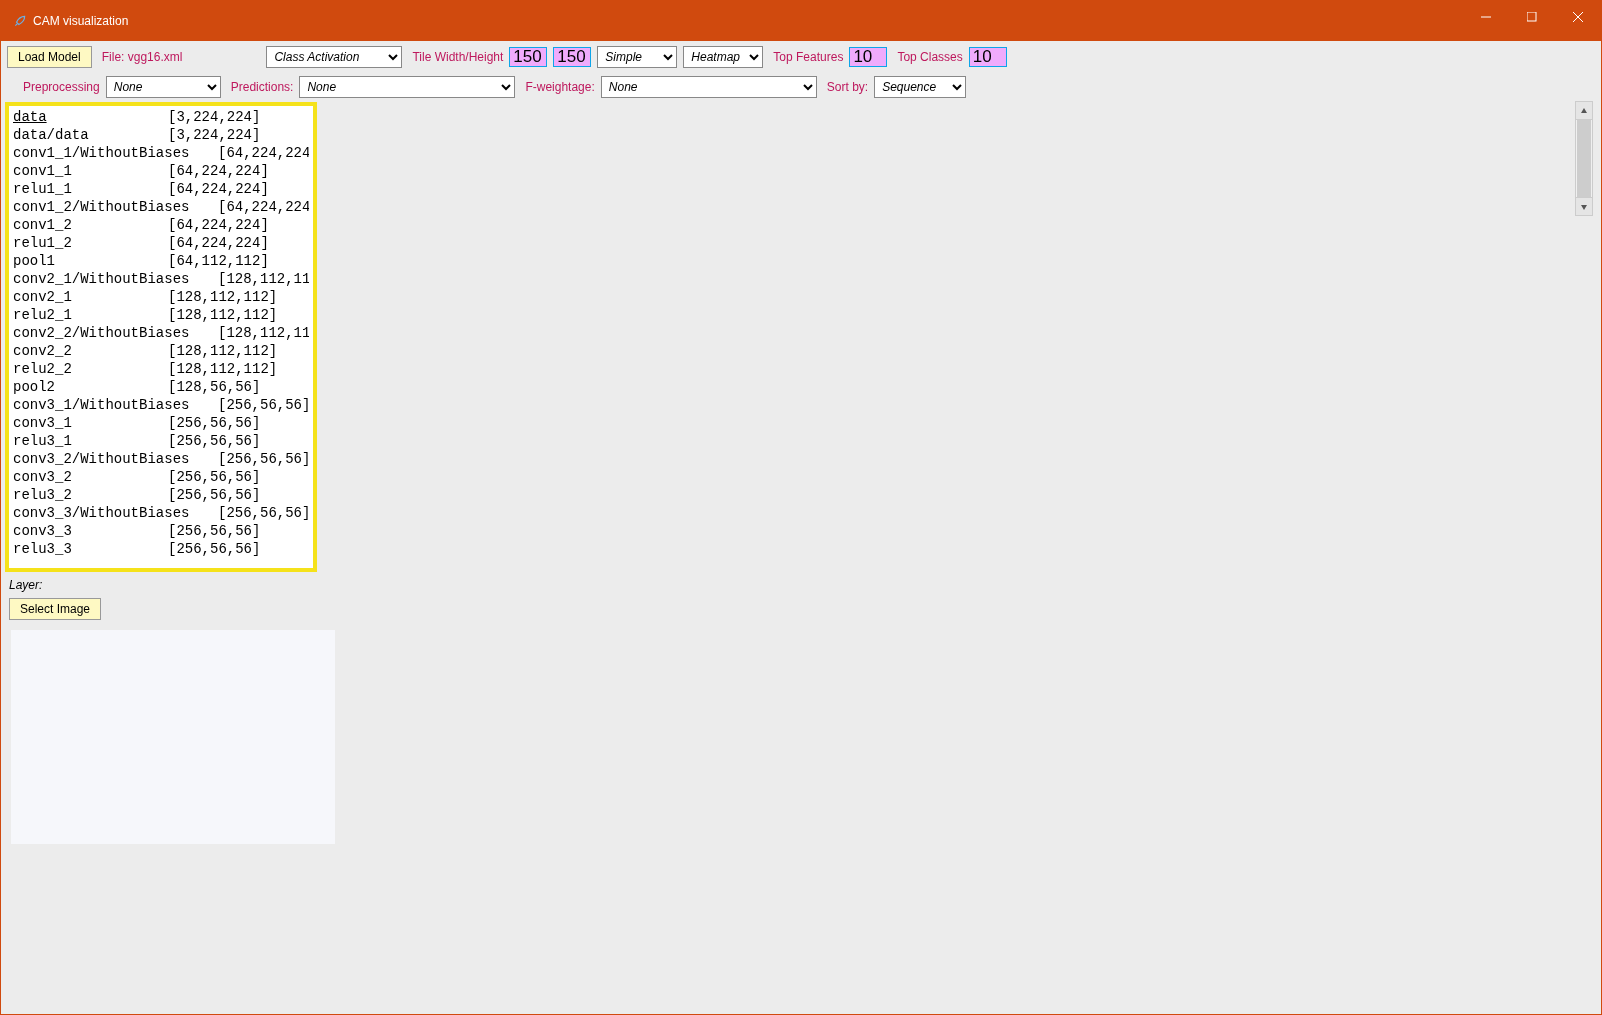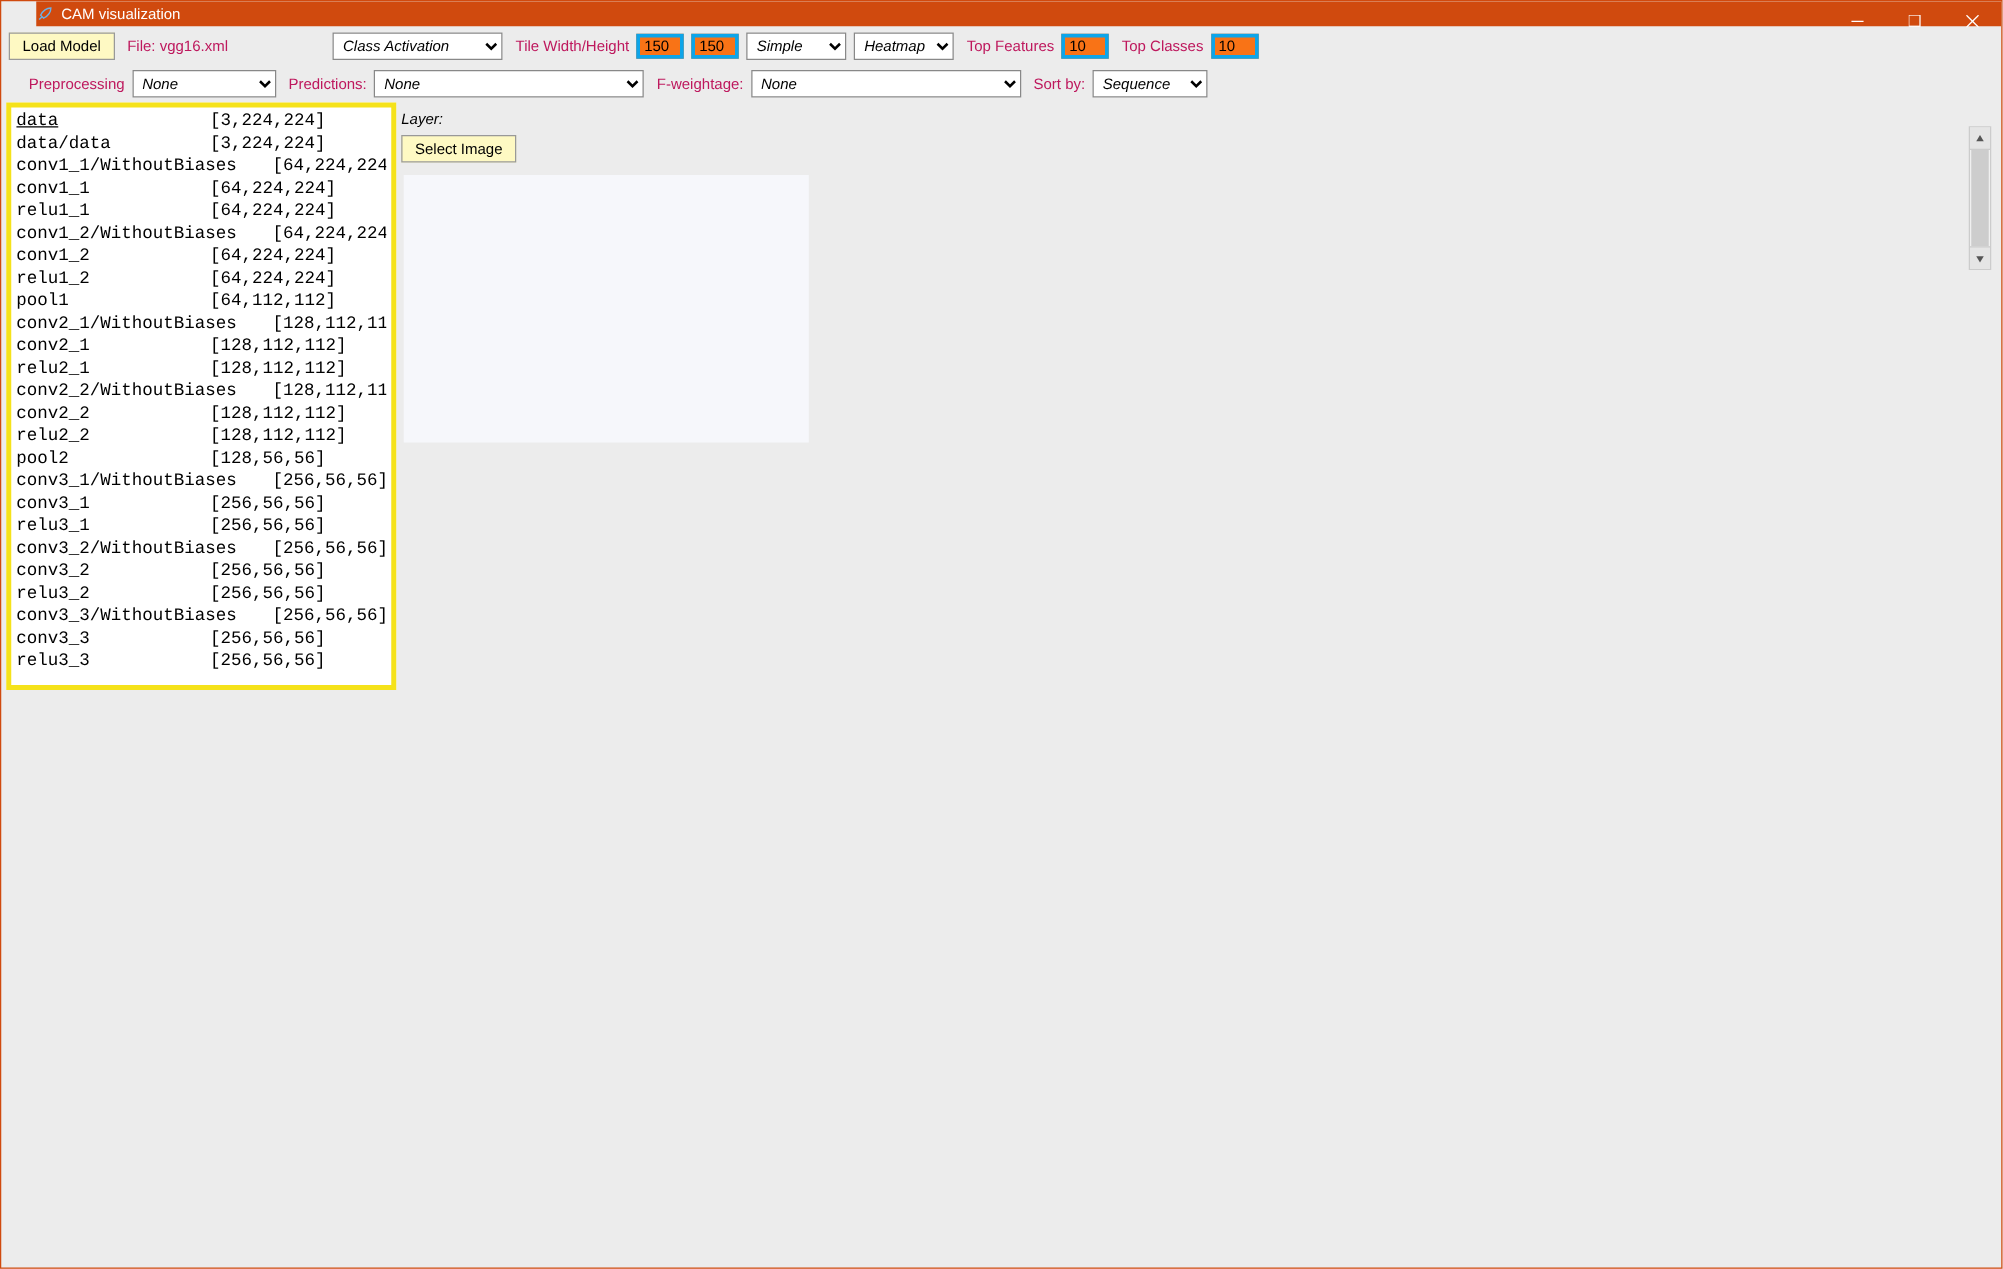--- a/index.html
+++ b/index.html
@@ -11,26 +11,25 @@
     background: #ececec;
     border: 1px solid #d04a0e;
     width: 1602px;
     height: 1015px;
     overflow: hidden;
     position: relative;
   }
   .titlebar {
     background: #d04a0e;
     color: #fff;
-    height: 20px;
-    display: flex;
-    align-items: center;
-    padding-left: 0;
+    height: 40px;
+    display: flex;
+    align-items: center;
+    padding-left: 12px;
     position: relative;
-    margin-left: 28px;
   }
   .titlebar .feather {
     width: 14px;
     height: 14px;
     margin-right: 6px;
     display: inline-block;
   }
   .titlebar-title {
     font-size: 12px;
   }
@@ -74,23 +73,23 @@
   .combo {
     background: #fff;
     border: 1px solid #888;
     font-size: 12px;
     font-family: inherit;
     height: 22px;
     padding: 1px 3px;
     font-style: italic;
   }
   .txtin {
-    background: #f97316;
-    border: 3px solid #0ea5e9;
-    font-size: 12px;
+    background: #f0abfc;
+    border: 1px solid #0ea5e9;
+    font-size: 17px;
     font-family: inherit;
     height: 20px;
     padding: 1px 3px;
   }
   .combo-wide { width: 136px; }
   .combo-med { width: 115px; }
   .combo-sm { width: 80px; }
   .combo-preds { width: 216px; }
   .combo-fw { width: 216px; }
   .combo-sort { width: 92px; }
@@ -156,21 +155,21 @@
   }
   .right-scroll .scroll-btn.bot { border-bottom:none; border-top:1px solid #ccc; position:absolute; bottom:0; width:100%;}
   .right-scroll .thumb {
     position: absolute;
     top: 18px;
     left: 1px;
     width: 14px;
     height: 77px;
     background: #cdcdcd;
   }
-  .left-col { display:flex; flex-direction:row; }
+  .left-col { display:flex; flex-direction:column; }
 </style>
 </head>
 <body>
 
 <div class="titlebar">
   <span class="feather">
     <svg width="14" height="14" viewBox="0 0 24 24" fill="none" stroke="#6cb0e5" stroke-width="2">
         <path d="M20 4c-4 0-10 2-14 10l4 4c8-4 10-10 10-14z"></path>
         <path d="M8 16l-4 4"></path>
       </svg>

